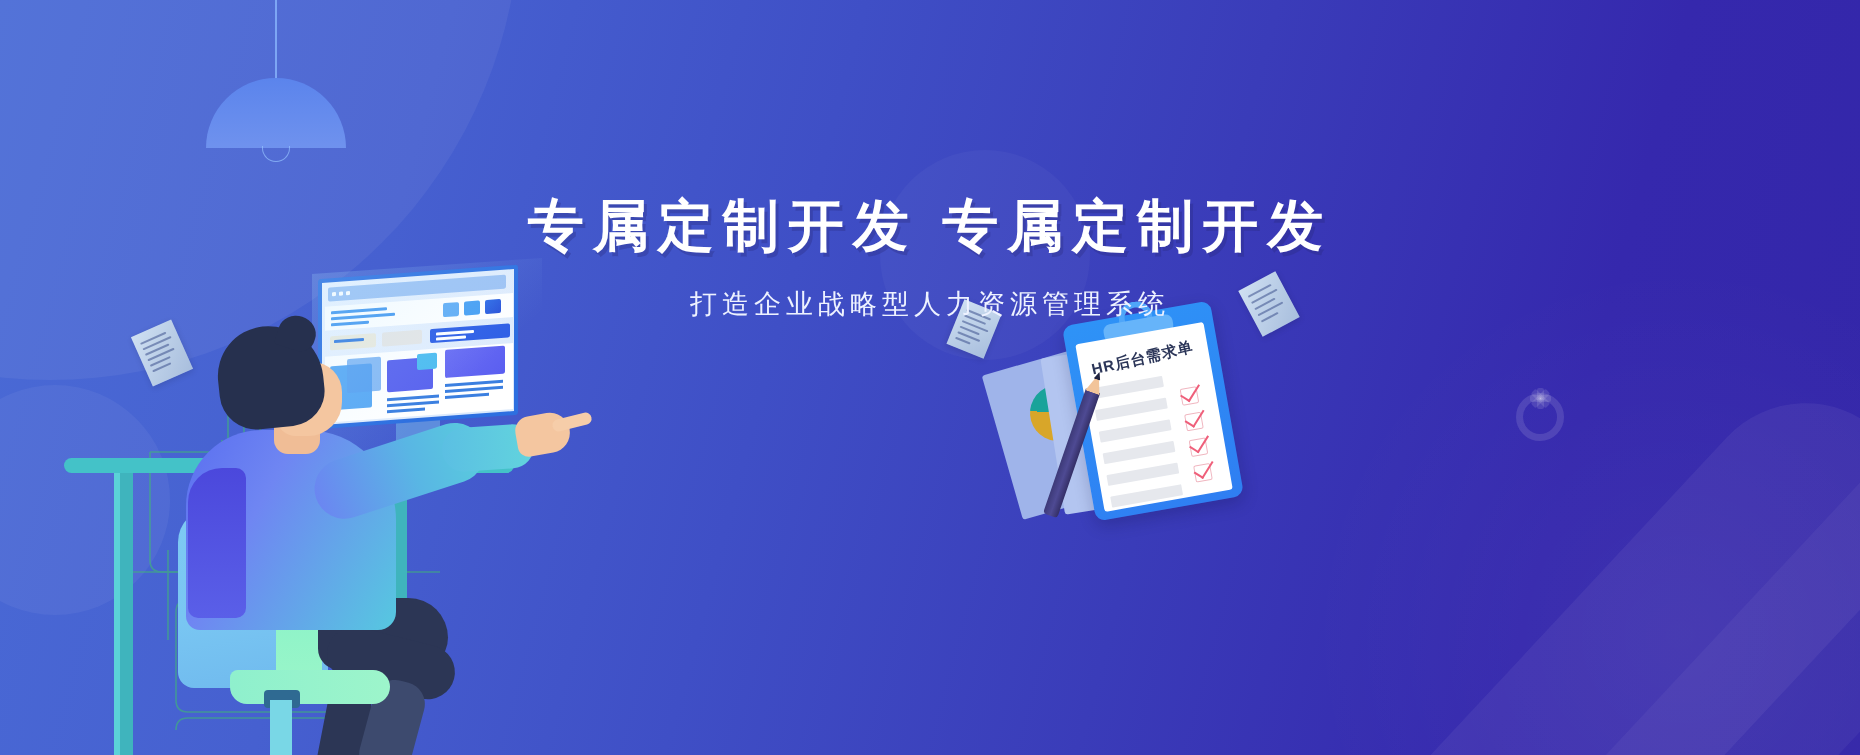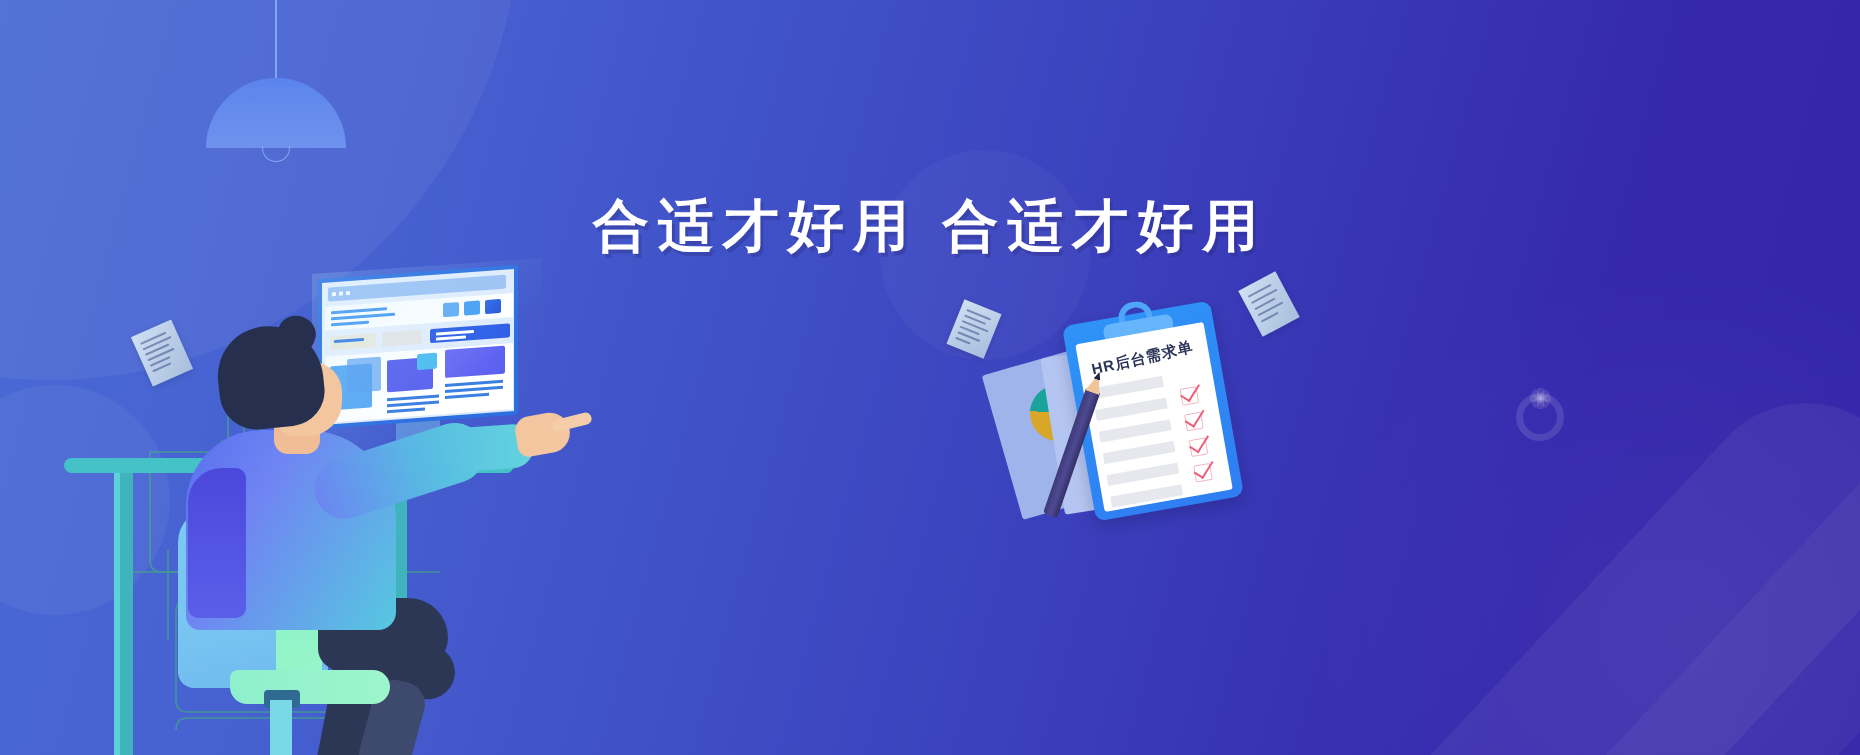--- a/index.html
+++ b/index.html
@@ -561,16 +561,17 @@
       </div>
     </div>
 
     <div class="pencil">
       <div class="body"></div>
       <div class="wood"></div>
       <div class="tip"></div>
     </div>
   </div>
 
-  <div class="headline">合适才好用 合适才好用</div>
-
+  <div class="headline">专属定制开发 专属定制开发</div>
+
+  <div class="subline">打造企业战略型人力资源管理系统</div>
 
 </div>
 
 </body></html>

